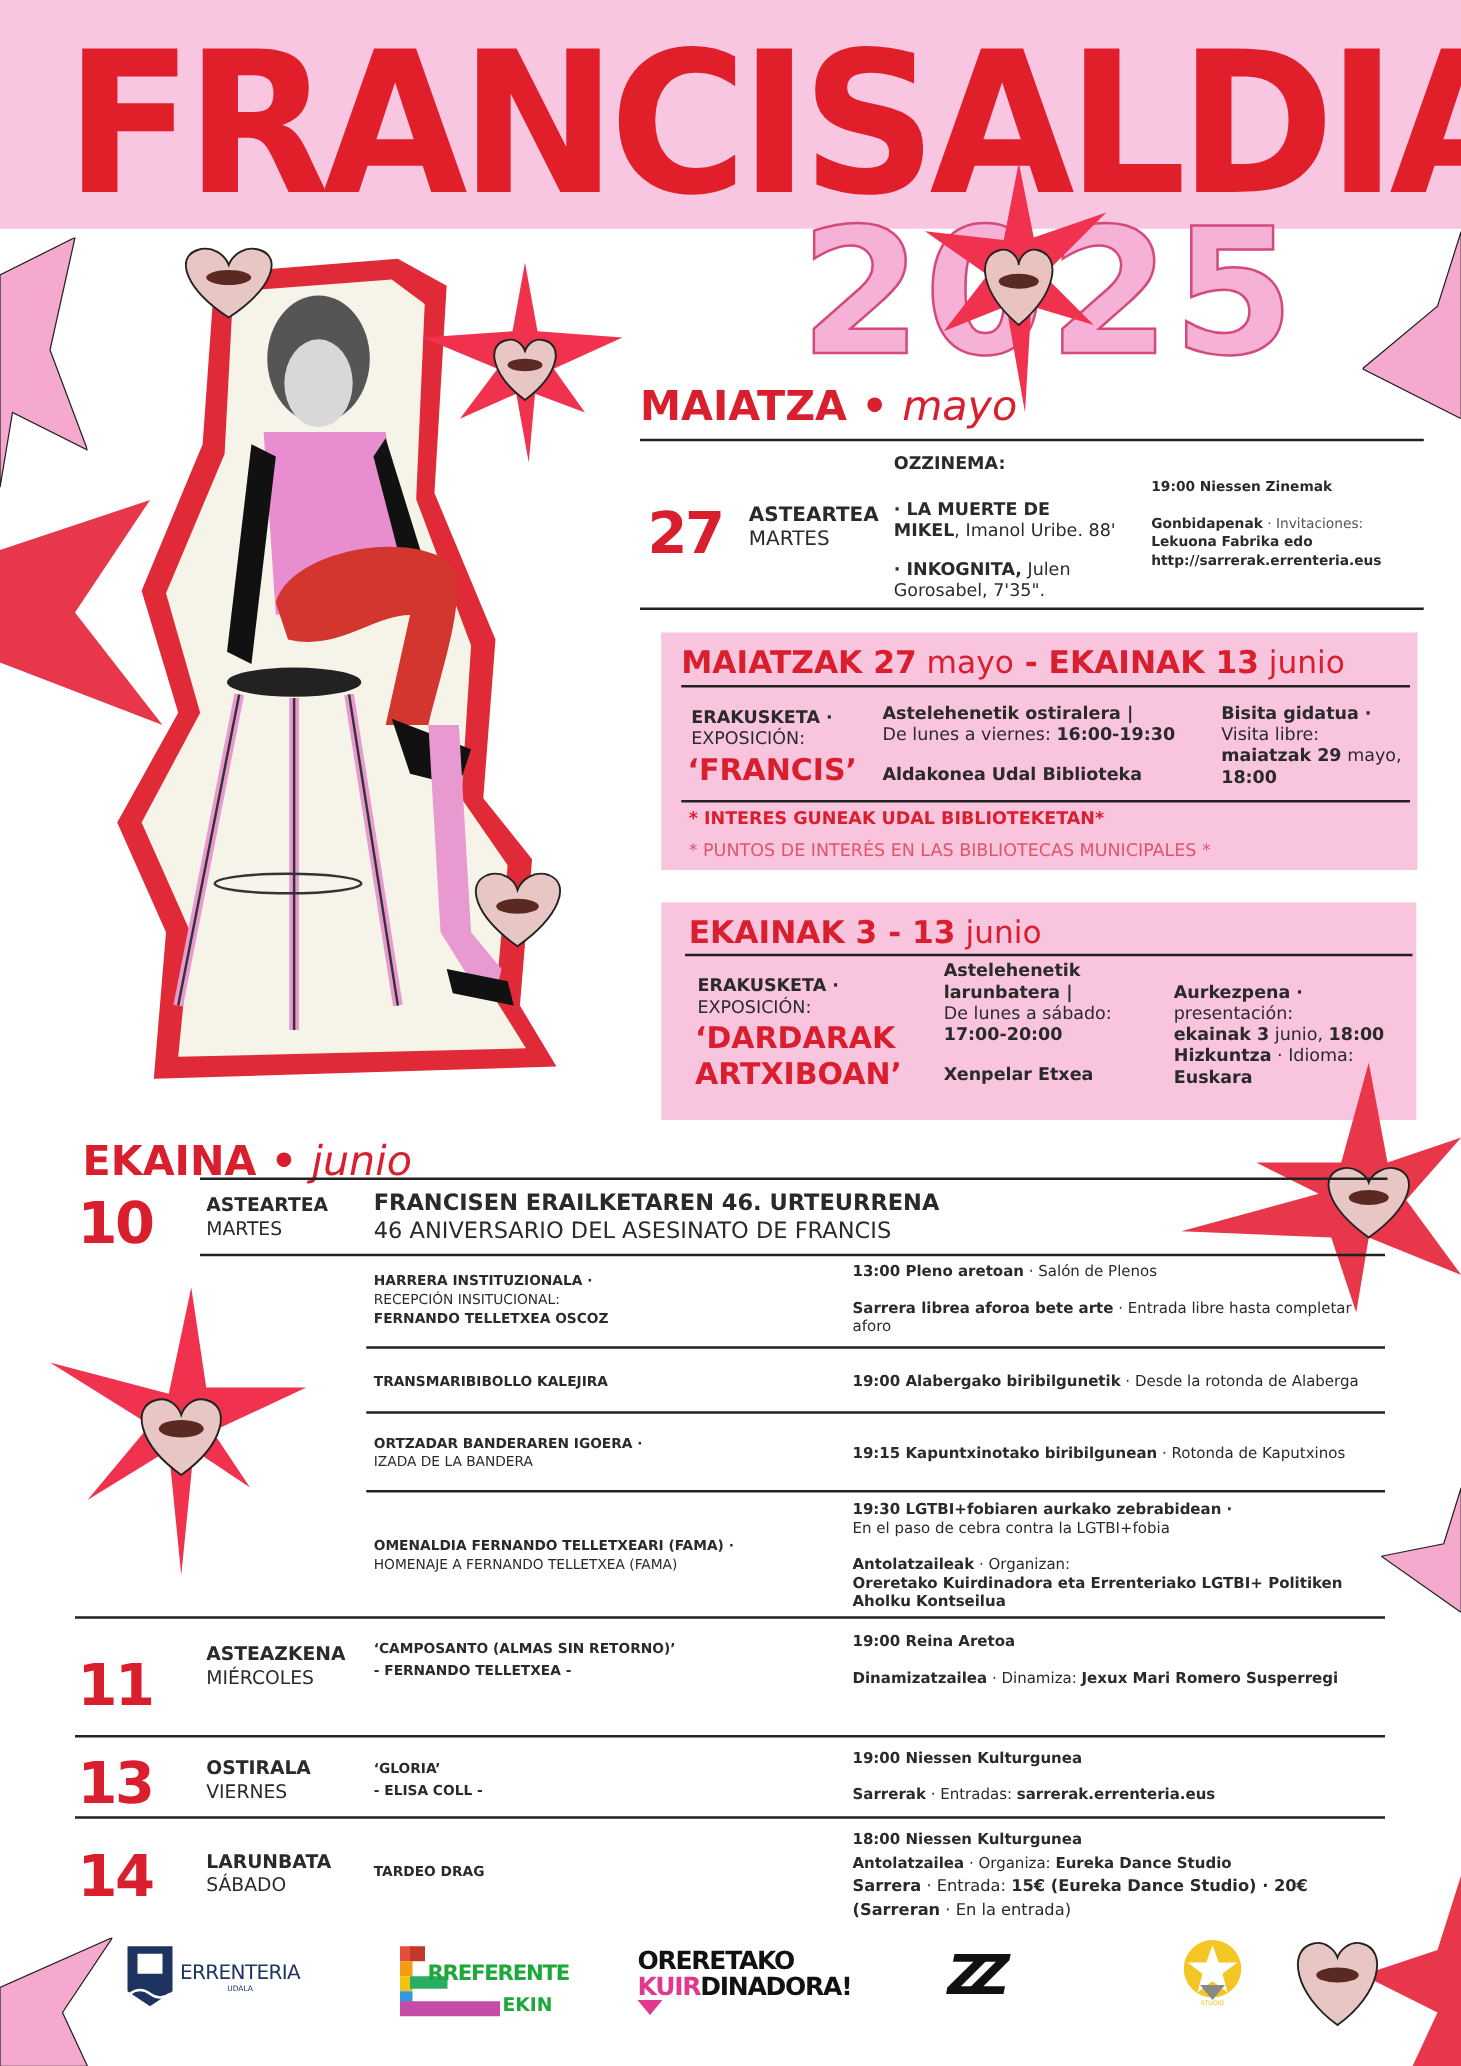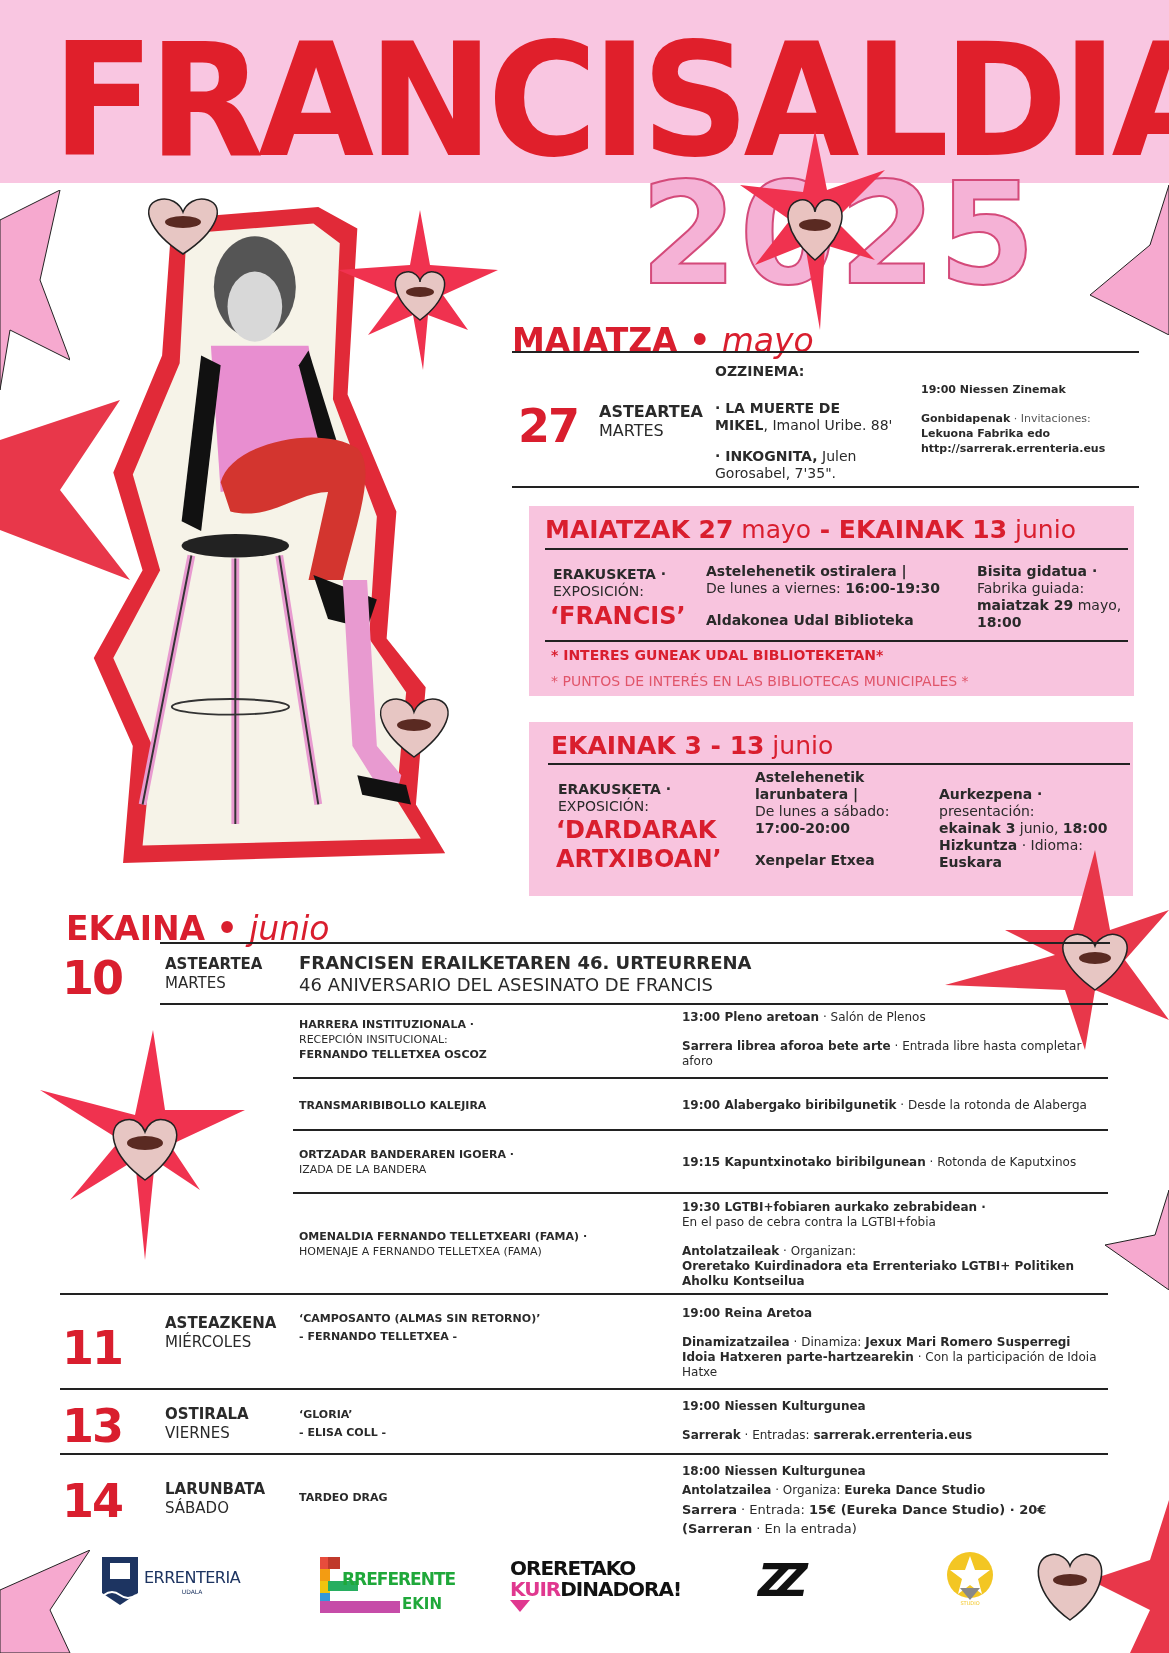--- a/index.html
+++ b/index.html
@@ -84,21 +84,21 @@
 <svg class="abs" style="left:338px;top:210px" width="165" height="160">
   <polygon points="82,0 92,55 160,60 105,85 130,120 90,105 85,160 75,105 30,125 60,85 0,60 72,55" fill="#f0324f"></polygon>
   <path d="M82,110 C55,90 50,65 68,62 C76,60 82,68 82,72 C82,68 88,60 96,62 C114,65 109,90 82,110 Z" fill="#e7c6c3" stroke="#222" stroke-width="1.5"></path>
   <ellipse cx="82" cy="82" rx="14" ry="5" fill="#5a2a22"></ellipse>
 </svg>
 <svg class="abs" style="left:372px;top:695px" width="85" height="65">
   <path d="M42,62 C8,38 0,12 18,5 C30,1 40,9 42,17 C45,9 55,1 67,5 C85,12 76,38 42,62 Z" fill="#e7c6c3" stroke="#222" stroke-width="1.5"></path>
   <ellipse cx="42" cy="30" rx="17" ry="6" fill="#5a2a22"></ellipse>
 </svg>
 
-<div class="abs month" style="left:512px;top:322px">
+<div class="abs month" style="left:512px;top:306px">
   <span>MAIATZA</span>
   <span>•</span>
   <span class="it">mayo</span>
 </div>
 <div class="line" style="left:512px;top:351px;width:627px"></div>
 
 <div class="abs day-num" style="left:518px;top:403px">27</div>
 <div class="abs wd" style="left:599px;top:402px">
   <div class="b">ASTEARTEA</div>
   <div>MARTES</div>
@@ -126,21 +126,21 @@
   <div>EXPOSICIÓN:</div>
 </div>
 <div class="abs b" style="left:550px;top:602px;font-size:24px;color:#d91e2e">‘FRANCIS’</div>
 <div class="abs txt" style="left:706px;top:563px">
   <div class="b">Astelehenetik ostiralera |</div>
   <div><span>De lunes a viernes: </span><span class="b">16:00-19:30</span></div>
   <div class="b" style="margin-top:15px">Aldakonea Udal Biblioteka</div>
 </div>
 <div class="abs txt" style="left:977px;top:563px;width:150px">
   <div class="b">Bisita gidatua ·</div>
-  <div>Fabrika guiada:</div>
+  <div>Visita libre:</div>
   <div><span class="b">maiatzak 29</span><span> mayo,</span></div>
   <div class="b">18:00</div>
 </div>
 <div class="line" style="left:545px;top:640px;width:583px"></div>
 <div class="abs b txt" style="left:551px;top:647px;color:#d91e2e">* INTERES GUNEAK UDAL BIBLIOTEKETAN*</div>
 <div class="abs txt" style="left:551px;top:673px;color:#e0556a">* PUNTOS DE INTERÉS EN LAS BIBLIOTECAS MUNICIPALES *</div>
 
 <div class="pinkbox" style="left:529px;top:722px;width:604px;height:174px"></div>
 <div class="abs" style="left:551px;top:731px;font-size:25px;color:#d91e2e;white-space:nowrap">
   <span class="b">EKAINAK 3 - 13</span><span> junio</span>
@@ -239,21 +239,20 @@
   <div class="b">ASTEAZKENA</div>
   <div>MIÉRCOLES</div>
 </div>
 <div class="abs txt-s" style="left:299px;top:1302px;width:340px">
   <div class="b" style="margin-top:9px">‘CAMPOSANTO (ALMAS SIN RETORNO)’</div>
   <div class="b" style="margin-top:3px">- FERNANDO TELLETXEA -</div>
 </div>
 <div class="abs txt-xs" style="left:682px;top:1306px;width:420px">
   <div class="b">19:00  Reina Aretoa</div>
   <div style="margin-top:14px"><span class="b">Dinamizatzailea</span><span> · Dinamiza: </span><span class="b">Jexux Mari Romero Susperregi</span></div>
-  <div><span class="b">Idoia Hatxeren parte-hartzearekin</span><span> · Con la participación de Idoia Hatxe</span></div>
 </div>
 <div class="line" style="left:60px;top:1388px;width:1048px"></div>
 
 <div class="abs day-num" style="left:62px;top:1403px">13</div>
 <div class="abs wd" style="left:165px;top:1405px;font-size:15px">
   <div class="b">OSTIRALA</div>
   <div>VIERNES</div>
 </div>
 <div class="abs txt-s b" style="left:299px;top:1406px;line-height:18px">
   <div>‘GLORIA’</div>

